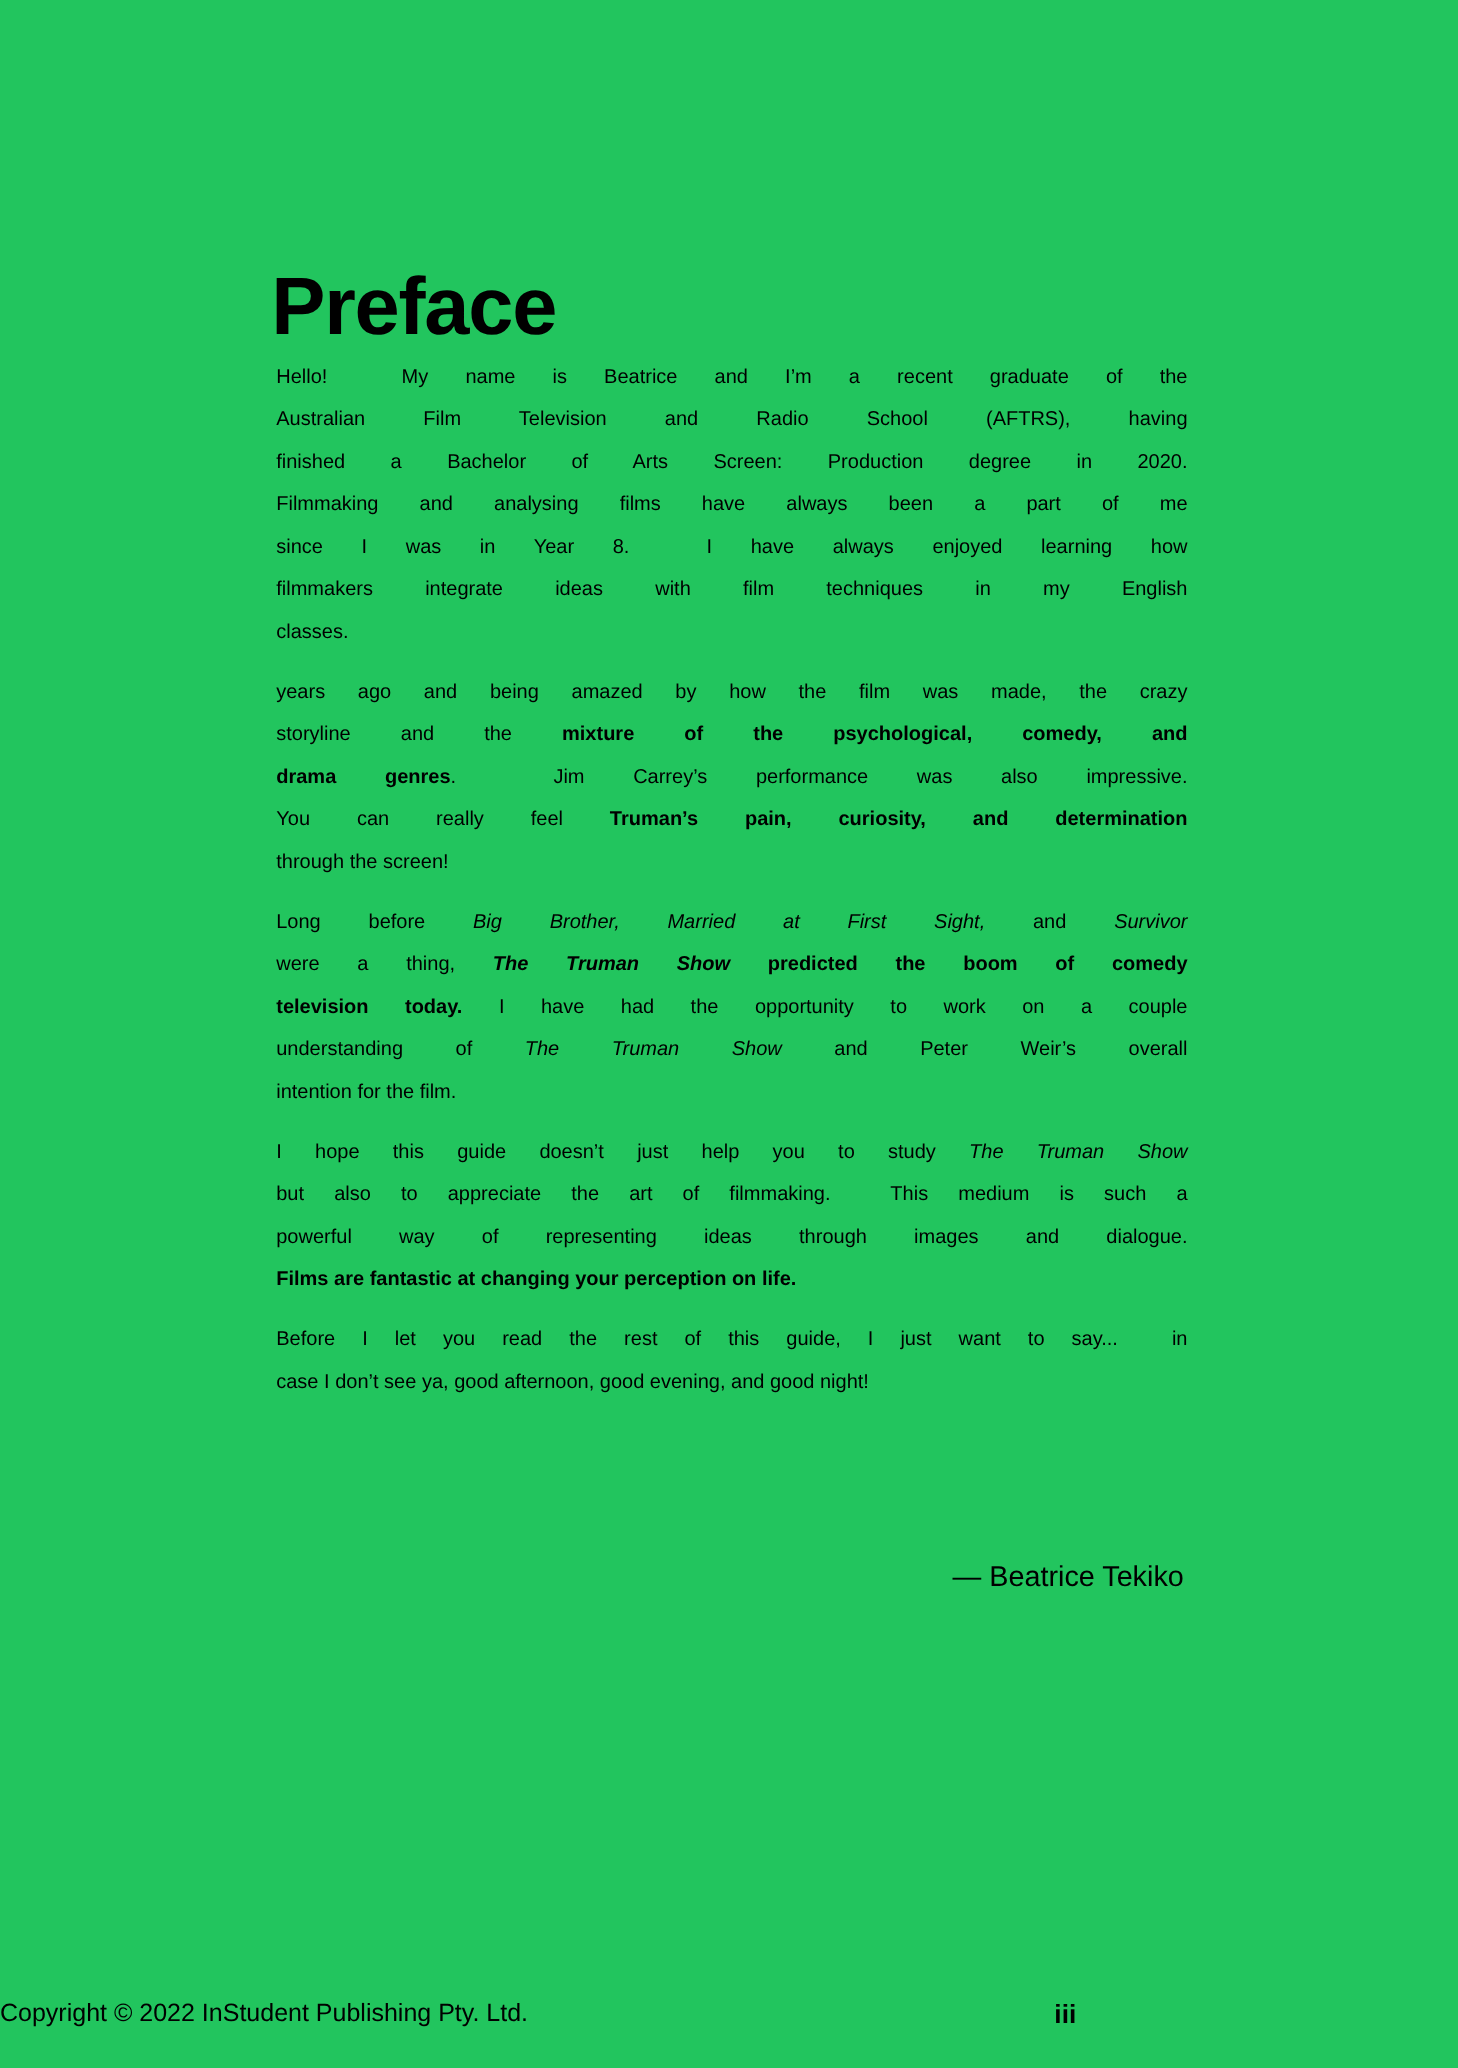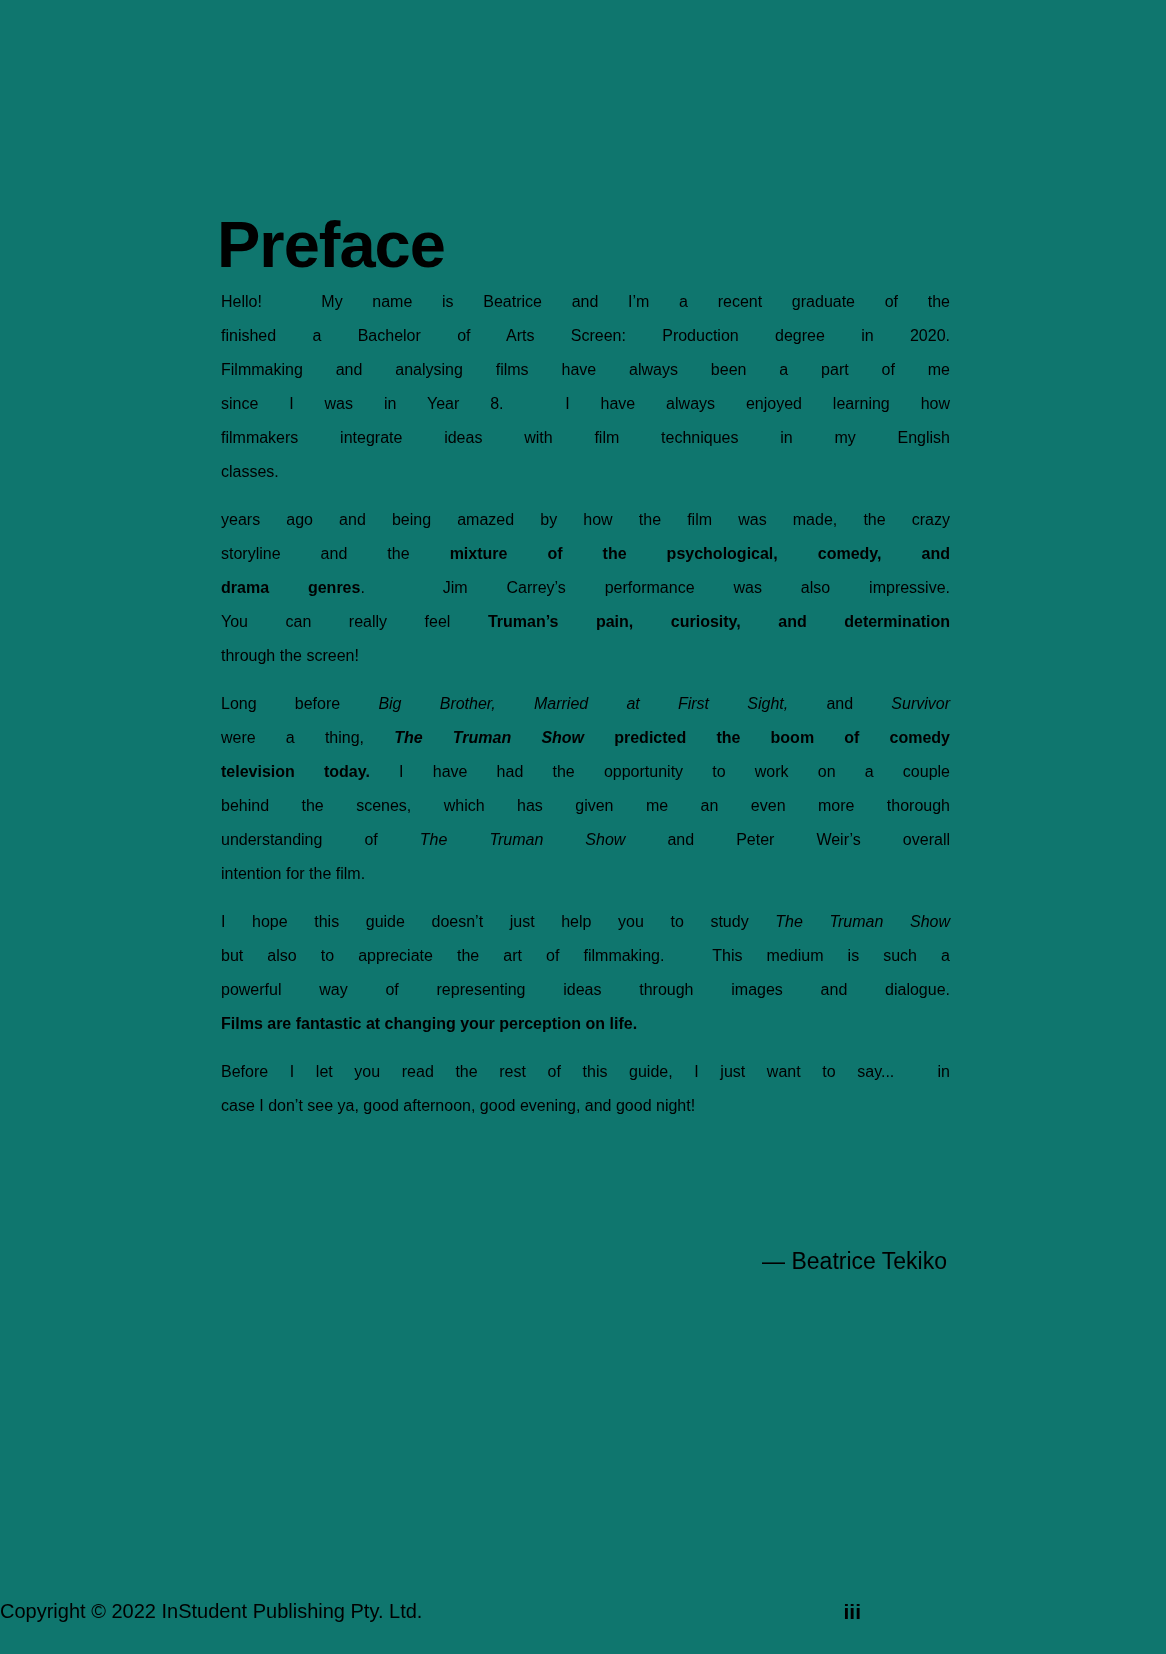--- a/index.html
+++ b/index.html
@@ -1,20 +1,20 @@
 <!DOCTYPE html>
 <html><head>
 <meta charset="utf-8">
 <style>
   html, body { margin: 0; padding: 0; background: #ffffff; }
   .page {
     position: relative;
     width: 1166px;
     height: 1654px;
-    background: #0f766e;
+    background: #22c55e;
     color: #000000;
     font-family: "Liberation Sans", sans-serif;
     overflow: hidden;
   }
   .chapter-title {
     position: absolute;
     left: 217px;
     top: 212px;
     margin: 0;
     font-size: 65px;
@@ -74,38 +74,38 @@
 </head>
 <body>
 
 <div class="page">
 
   <h1 class="chapter-title">Preface</h1>
 
   <div class="body-text">
       <div class="para">
         <div class="line"><span class="seg-n">Hello!&nbsp; My name is Beatrice and I’m a recent graduate of the</span></div>
+        <div class="line"><span class="seg-n">Australian Film Television and Radio School (AFTRS), having</span></div>
         <div class="line"><span class="seg-n">finished a Bachelor of Arts Screen: Production degree in 2020.</span></div>
         <div class="line"><span class="seg-n">Filmmaking and analysing films have always been a part of me</span></div>
         <div class="line"><span class="seg-n">since I was in Year 8.&nbsp; I have always enjoyed learning how</span></div>
         <div class="line"><span class="seg-n">filmmakers integrate ideas with film techniques in my English</span></div>
         <div class="line last"><span class="seg-n">classes.</span></div>
       </div>
       <div class="para">
         <div class="line"><span class="seg-n">years ago and being amazed by how the film was made, the crazy</span></div>
         <div class="line"><span class="seg-n">storyline and the </span><span class="seg-b">mixture of the psychological, comedy, and</span></div>
         <div class="line"><span class="seg-b">drama genres</span><span class="seg-n">.&nbsp; Jim Carrey’s performance was also impressive.</span></div>
         <div class="line"><span class="seg-n">You can really feel </span><span class="seg-b">Truman’s pain, curiosity, and determination</span></div>
         <div class="line last"><span class="seg-n">through the screen!</span></div>
       </div>
       <div class="para">
         <div class="line"><span class="seg-n">Long before </span><span class="seg-i">Big Brother, Married at First Sight,</span><span class="seg-n"> and </span><span class="seg-i">Survivor</span></div>
         <div class="line"><span class="seg-n">were a thing, </span><span class="seg-bi">The Truman Show</span><span class="seg-b"> predicted the boom of comedy</span></div>
         <div class="line"><span class="seg-b">television today.</span><span class="seg-n"> I have had the opportunity to work on a couple</span></div>
-        <div class="line"><span class="seg-n">behind the scenes, which has given me an even more thorough</span></div>
         <div class="line"><span class="seg-n">understanding of </span><span class="seg-i">The Truman Show</span><span class="seg-n"> and Peter Weir’s overall</span></div>
         <div class="line last"><span class="seg-n">intention for the film.</span></div>
       </div>
       <div class="para">
         <div class="line"><span class="seg-n">I hope this guide doesn’t just help you to study </span><span class="seg-i">The Truman Show</span></div>
         <div class="line"><span class="seg-n">but also to appreciate the art of filmmaking.&nbsp; This medium is such a</span></div>
         <div class="line"><span class="seg-n">powerful way of representing ideas through images and dialogue.</span></div>
         <div class="line last"><span class="seg-b">Films are fantastic at changing your perception on life.</span></div>
       </div>
       <div class="para">

